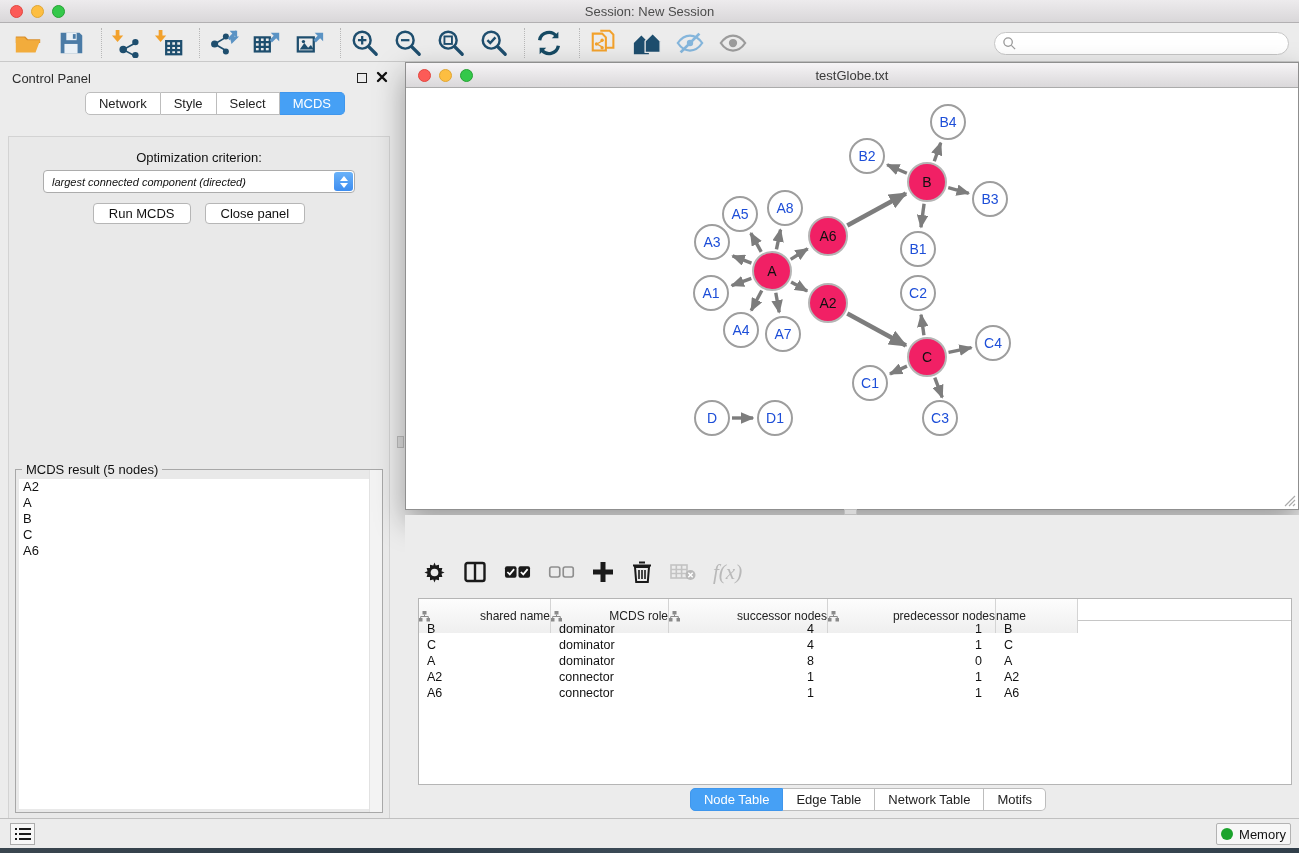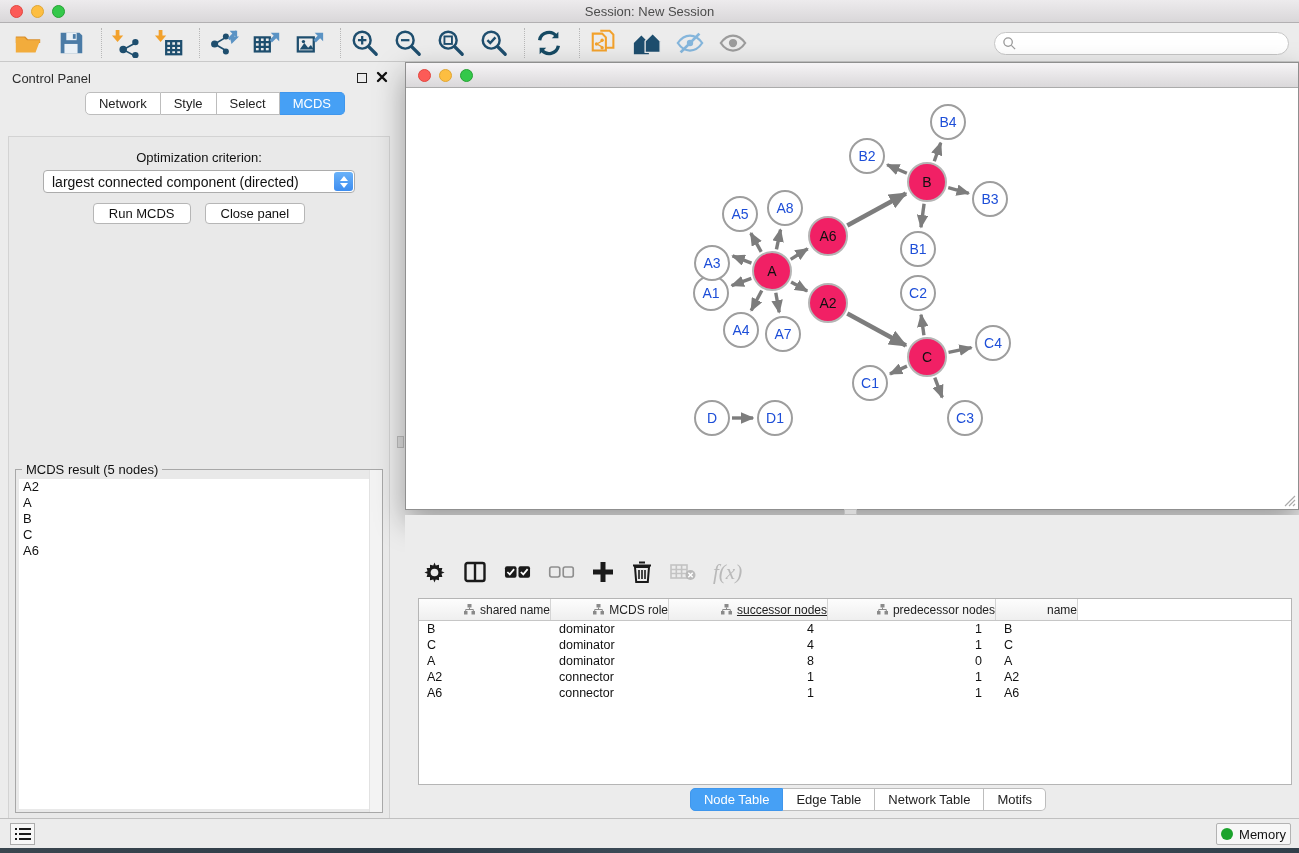--- a/index.html
+++ b/index.html
@@ -39,22 +39,22 @@
   .seg{display:flex;}
   .seg .tab{padding:3px 13px;font-size:13px;color:#222;background:#fff;
     border:1px solid #BDBDBD;border-left:none;cursor:pointer;line-height:15px;}
   .seg .tab:first-child{border-left:1px solid #BDBDBD;border-radius:5px 0 0 5px;margin-left:32px;}
   .seg .tab:last-child{border-radius:0 5px 5px 0;}
   .seg .tab.active{background:#46A0F5;border-color:#3F96EC;color:#fff;}
   #cp-content{position:absolute;left:8px;top:74px;width:382px;height:688px;
     background:#E9E9E9;border:1px solid #D3D3D3;}
   #opt-label{margin-top:13px;text-align:center;font-size:13px;color:#111;}
   #criterion{position:absolute;left:34px;top:33px;width:312px;height:23px;background:#fff;
-    border:1px solid #ACACAC;border-radius:4px;font-size:14px;color:#111;
-    display:flex;align-items:center;padding-left:8px;cursor:default;}
+    border:1px solid #ACACAC;border-radius:4px;font-size:11px;color:#111;
+    display:flex;align-items:center;padding-left:8px;cursor:default;font-style:italic;}
   #criterion .stepper{position:absolute;right:1px;top:1px;width:19px;height:19px;border-radius:3px;
     background:linear-gradient(#6AB2F9,#3D8DF0);display:flex;flex-direction:column;align-items:center;justify-content:center;gap:2px;}
   .tri-up{width:0;height:0;border-left:4px solid transparent;border-right:4px solid transparent;border-bottom:5px solid #fff;}
   .tri-down{width:0;height:0;border-left:4px solid transparent;border-right:4px solid transparent;border-top:5px solid #fff;}
   #cp-buttons{position:absolute;left:0;top:66px;width:100%;display:flex;justify-content:center;gap:14px;}
   .mac-btn{background:#fff;border:1px solid #B6B6B6;border-radius:4px;font-size:13px;color:#111;
     padding:2px 15px;height:21px;line-height:15px;cursor:pointer;font-family:"Liberation Sans",sans-serif;}
   #result-box{position:absolute;left:6px;top:332px;width:368px;height:344px;border:1px solid #A8A8A8;}
   #result-legend{position:absolute;left:6px;top:-8px;background:#E9E9E9;padding:0 4px;font-size:13px;color:#111;}
   #result-list{position:absolute;left:3px;right:3px;top:9px;bottom:3px;background:#fff;overflow:hidden;}
@@ -78,22 +78,22 @@
   
   #h-grabber{position:absolute;left:844px;top:509px;width:13px;height:6px;background:#D8D8D8;border:1px solid #BDBDBD;}
   
   #table-panel{position:absolute;left:405px;top:515px;width:894px;height:303px;background:#ECECEC;}
   #tp-toolbar{position:absolute;left:18px;top:40px;height:34px;display:flex;align-items:center;gap:17px;}
   .tp-ico{display:flex;align-items:center;justify-content:flex-end;cursor:pointer;}
   .tp-ico.disabled{cursor:default;}
   #fx-label{font-size:21px;color:#B9B9B9;font-family:"Liberation Serif",serif;font-style:italic;}
   #node-table{position:absolute;left:13px;top:83px;width:874px;height:187px;background:#fff;border:1px solid #B5B5B5;}
   #nt-header{position:relative;height:22px;border-bottom:1px solid #C6C6C6;}
-  .hdr-cell{position:absolute;top:0;height:21px;background:linear-gradient(#FDFDFD,#EFEFEF);
-    border-right:1px solid #D4D4D4;display:flex;align-items:center;justify-content:flex-end;gap:5px;
+  .hdr-cell{position:absolute;top:0;height:34px;background:linear-gradient(#FDFDFD,#EFEFEF);
+    border-right:1px solid #D4D4D4;display:flex;align-items:center;justify-content:space-between;gap:5px;
     font-size:12px;color:#222;}
   .nt-row{position:relative;height:16px;}
   .nt-cell{position:absolute;top:0;height:16px;font-size:12.5px;color:#111;line-height:16px;white-space:nowrap;}
   .nt-cell.num{text-align:right;}
   #tp-tabs{position:absolute;left:0;top:273px;width:100%;display:flex;justify-content:center;}
   
   #statusbar{position:absolute;left:0;top:818px;width:1299px;height:30px;background:#ECECEC;border-top:1px solid #C0C0C0;}
   #list-btn{position:absolute;left:10px;top:4px;width:25px;height:22px;background:#F7F7F7;
     border:1px solid #ADADAD;display:flex;align-items:center;justify-content:center;cursor:pointer;}
   #memory-btn{position:absolute;right:8px;top:4px;height:22px;background:#F7F7F7;border:1px solid #B3B3B3;
@@ -308,20 +308,21 @@
 </div>
 <div id="v-grabber"></div>
 
 <div id="net-window">
   <div id="net-titlebar">
     <div class="lights">
       <div class="light red"></div>
       <div class="light yellow"></div>
       <div class="light green"></div>
     </div>
+    <div class="wtitle">testGlobe.txt</div>
   </div>
   <div id="net-canvas">
     <svg id="edge-svg" width="892" height="421">
       <defs>
         <marker id="arrow" markerWidth="4" markerHeight="3.4" refX="3.6" refY="1.7" orient="auto">
           <path d="M0,0 L4,1.7 L0,3.4 z" fill="#7D7D7D"></path>
         </marker>
       </defs>
       <g id="edge-group">
           <line x1="345.30480533927783" y1="189.46384069730965" x2="325.69519466072217" y2="196.53615930269035" stroke="#7D7D7D" stroke-width="3.4" marker-end="url(#arrow)"></line>
@@ -342,35 +343,35 @@
           <line x1="542.5211507522537" y1="263.4349074161886" x2="565.4788492477463" y2="258.5650925838114" stroke="#7D7D7D" stroke-width="3.4" marker-end="url(#arrow)"></line>
           <line x1="500.983980937552" y1="277.1301139583096" x2="484.016019062448" y2="284.8698860416904" stroke="#7D7D7D" stroke-width="3.4" marker-end="url(#arrow)"></line>
           <line x1="528.7616856871354" y1="288.5853403006634" x2="536.2383143128646" y2="308.4146596993366" stroke="#7D7D7D" stroke-width="3.4" marker-end="url(#arrow)"></line>
           <line x1="326" y1="329" x2="347" y2="329" stroke="#7D7D7D" stroke-width="3.4" marker-end="url(#arrow)"></line>
         </g>
     </svg>
     <div id="node-layer">
         <div class="gnode mcds" style="left: 346px; top: 162px; width: 40px; height: 40px; background: rgb(241, 32, 101);">A</div>
         <div class="gnode" style="left: 287px; top: 186px; width: 36px; height: 36px;">A1</div>
         <div class="gnode mcds" style="left: 402px; top: 194px; width: 40px; height: 40px; background: rgb(241, 32, 101);">A2</div>
-        <div class="gnode" style="left: 288px; top: 156px; width: 36px; height: 36px;">A3</div>
+        <div class="gnode" style="left: 288px; top: 135px; width: 36px; height: 36px;">A3</div>
         <div class="gnode" style="left: 317px; top: 223px; width: 36px; height: 36px;">A4</div>
         <div class="gnode" style="left: 316px; top: 107px; width: 36px; height: 36px;">A5</div>
         <div class="gnode mcds" style="left: 402px; top: 127px; width: 40px; height: 40px; background: rgb(241, 32, 101);">A6</div>
         <div class="gnode" style="left: 359px; top: 227px; width: 36px; height: 36px;">A7</div>
         <div class="gnode" style="left: 361px; top: 101px; width: 36px; height: 36px;">A8</div>
         <div class="gnode mcds" style="left: 501px; top: 73px; width: 40px; height: 40px; background: rgb(241, 32, 101);">B</div>
         <div class="gnode" style="left: 494px; top: 142px; width: 36px; height: 36px;">B1</div>
         <div class="gnode" style="left: 443px; top: 49px; width: 36px; height: 36px;">B2</div>
         <div class="gnode" style="left: 566px; top: 92px; width: 36px; height: 36px;">B3</div>
         <div class="gnode" style="left: 524px; top: 15px; width: 36px; height: 36px;">B4</div>
         <div class="gnode mcds" style="left: 501px; top: 248px; width: 40px; height: 40px; background: rgb(241, 32, 101);">C</div>
         <div class="gnode" style="left: 446px; top: 276px; width: 36px; height: 36px;">C1</div>
         <div class="gnode" style="left: 494px; top: 186px; width: 36px; height: 36px;">C2</div>
-        <div class="gnode" style="left: 541px; top: 311px; width: 36px; height: 36px;">C3</div>
+        <div class="gnode" style="left: 516px; top: 311px; width: 36px; height: 36px;">C3</div>
         <div class="gnode" style="left: 569px; top: 236px; width: 36px; height: 36px;">C4</div>
         <div class="gnode" style="left: 288px; top: 311px; width: 36px; height: 36px;">D</div>
         <div class="gnode" style="left: 351px; top: 311px; width: 36px; height: 36px;">D1</div>
       </div>
     <svg id="resize-grip" width="12" height="12" viewBox="0 0 12 12">
         <path d="M11 1L1 11M11 5L5 11M11 9l-2 2" stroke="#ABABAB" stroke-width="1.2"></path>
       </svg>
   </div>
 </div>
 <div id="h-grabber"></div>
@@ -441,21 +442,21 @@
         </div>
         <div class="hdr-cell" style="left: 132px; width: 118px;">
           <svg width="11" height="11" viewBox="0 0 11 11">
             <rect x="3.5" y="0" width="4" height="3.5" fill="#8A8A8A"></rect>
             <rect x="0" y="7" width="3.5" height="3.5" fill="#8A8A8A"></rect>
             <rect x="7.5" y="7" width="3.5" height="3.5" fill="#8A8A8A"></rect>
             <path d="M5.5 3.5v2M1.7 7V5.5h7.6V7" stroke="#8A8A8A" fill="none"></path>
           </svg>
           <span>MCDS role</span>
         </div>
-        <div class="hdr-cell" style="left: 250px; width: 159px; text-decoration: underline;">
+        <div class="hdr-cell" style="left: 250px; width: 159px;">
           <svg width="11" height="11" viewBox="0 0 11 11">
             <rect x="3.5" y="0" width="4" height="3.5" fill="#8A8A8A"></rect>
             <rect x="0" y="7" width="3.5" height="3.5" fill="#8A8A8A"></rect>
             <rect x="7.5" y="7" width="3.5" height="3.5" fill="#8A8A8A"></rect>
             <path d="M5.5 3.5v2M1.7 7V5.5h7.6V7" stroke="#8A8A8A" fill="none"></path>
           </svg>
           <span>successor nodes</span>
         </div>
         <div class="hdr-cell" style="left: 409px; width: 168px;">
           <svg width="11" height="11" viewBox="0 0 11 11">

